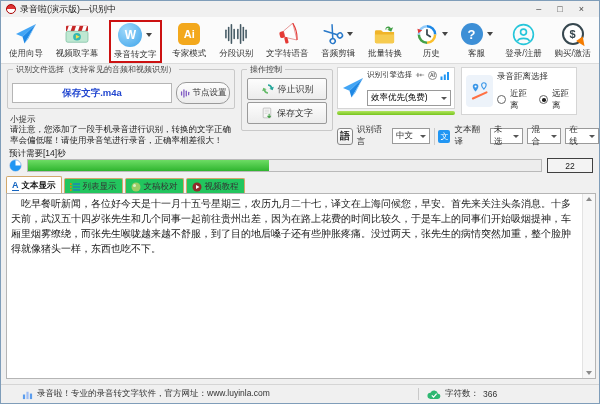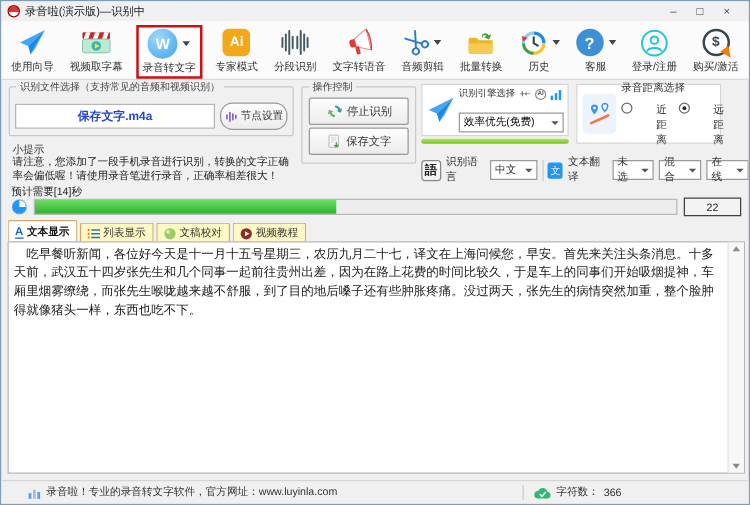--- a/index.html
+++ b/index.html
@@ -42,38 +42,38 @@
   .ctl-btn { width:80px; height:22px; margin:2px auto; border:1px solid #9a9a9a; border-radius:2px; background:linear-gradient(#fdfdfd,#ececec); display:flex; align-items:center; justify-content:center; gap:3px; font-size:9px; color:#333; }
   .engine-box { position:absolute; left:336px; top:66px; width:118px; height:42px; background:#fff; border:1px solid #d5d5d5; display:flex; align-items:center; padding:2px 3px; gap:2px; }
   .eng-col { flex:1; display:flex; flex-direction:column; gap:10px; }
   .eng-row { display:flex; align-items:center; gap:3px; font-size:7.5px; color:#333; }
   .ai-mini { width:9px; height:9px; border:1px solid #8a8a8a; border-radius:50%; font-size:5px; display:flex; align-items:center; justify-content:center; color:#555; font-weight:bold; }
   .engine-bar { position:absolute; left:336px; top:110px; width:118px; height:4px; border-radius:2px; background:linear-gradient(#b2e55d,#76c41f); }
   .dist-box { position:absolute; left:460px; top:66px; width:116px; height:48px; background:#fff; border:1px solid #d5d5d5; display:flex; align-items:center; gap:4px; padding:2px 4px; }
   .pin-bg { width:27px; height:32px; background:#edf3fa; border-radius:4px; display:flex; align-items:center; justify-content:center; flex:none; }
   .dist-col { display:flex; flex-direction:column; gap:5px; font-size:8.5px; color:#333; }
   .radio-row { display:flex; gap:9px; }
-  .radio-opt { display:flex; align-items:flex-start; gap:19px; }
+  .radio-opt { display:flex; align-items:center; gap:4px; }
   .radio { width:9px; height:9px; border:1px solid #666; border-radius:50%; background:#fff; position:relative; flex:none; }
   .radio.checked::after { content:''; position:absolute; left:2px; top:2px; width:3.5px; height:3.5px; background:#222; border-radius:50%; }
   .lang-row { position:absolute; left:336px; top:125px; height:20px; display:flex; align-items:center; gap:4px; font-size:8.5px; color:#333; }
   .lang-btn { width:17px; height:17px; border:1px solid #888; border-radius:3px; background:linear-gradient(#fff,#eee); display:flex; align-items:center; justify-content:center; font-size:10px; font-weight:bold; color:#222; }
   .sel { height:16px; border:1px solid #9a9a9a; background:#fff; display:flex; align-items:center; justify-content:space-between; padding:0 3px; gap:3px; font-size:8.5px; }
   .sel .sarr { width:0; height:0; border-left:3px solid transparent; border-right:3px solid transparent; border-top:3.5px solid #555; }
   .vdiv { width:1px; height:17px; background:#ccc; }
   .tr-ic { width:13px; height:13px; border-radius:2px; background:#2196f3; color:#fff; font-size:8px; display:flex; align-items:center; justify-content:center; }
   
   .eta { position:absolute; left:8px; top:147px; font-size:8.5px; color:#222; }
   .prog-row { position:absolute; left:8px; top:157px; width:584px; display:flex; align-items:center; gap:5px; }
   .prog-track { flex:1; height:13px; border:1px solid #b9b9b9; background:#ededed; }
   .prog-fill { height:100%; background:linear-gradient(#6ddc64,#2fb52f); width:47%; }
   .count-box { width:46px; height:15px; border:1px solid #404040; background:#f3f3f3; font-size:8.5px; color:#222; display:flex; align-items:center; justify-content:center; flex:none; }
   
   .tabs { position:absolute; left:5px; top:175px; display:flex; align-items:flex-end; gap:2px; }
-  .tab { height:16px; display:flex; align-items:center; gap:3px; padding:0 5px; font-size:8.5px; color:#333; border:1px solid #d2a86b; border-bottom:none; border-radius:2px 2px 0 0; background:#fef9c3; }
+  .tab { height:16px; display:flex; align-items:center; gap:3px; padding:0 5px; font-size:8.5px; color:#333; border:1px solid #d2a86b; border-bottom:none; border-radius:2px 2px 0 0; background:#22c55e; }
   .tab.active { background:#fff; height:18px; font-weight:bold; color:#111; }
   .a-glyph { color:#1565c0; font-weight:bold; font-size:9px; border-bottom:1px solid #1565c0; line-height:9px; }
   
   .text-area { position:absolute; left:5px; top:192px; width:590px; height:186px; background:#fff; border:1px solid #b5b5b5; display:flex; }
   .text-content { flex:1; padding:2px 4px; font-size:10px; line-height:15px; color:#1a1a1a; font-family:"DejaVu Serif","Liberation Serif",serif; overflow:hidden; }
   .vscroll { width:13px; border-left:1px solid #e3e3e3; background:#f7f7f7; display:flex; flex-direction:column; justify-content:space-between; align-items:center; padding:3px 0; }
   .arr-up { width:0; height:0; border-left:3px solid transparent; border-right:3px solid transparent; border-bottom:4px solid #8a8a8a; }
   .arr-dn { width:0; height:0; border-left:3px solid transparent; border-right:3px solid transparent; border-top:4px solid #8a8a8a; }
   
   .statusbar { position:absolute; left:0; bottom:0; width:100%; height:19px; background:#f0f0f0; border-top:1px solid #d5d5d5; display:flex; align-items:center; font-size:8.5px; color:#333; }

